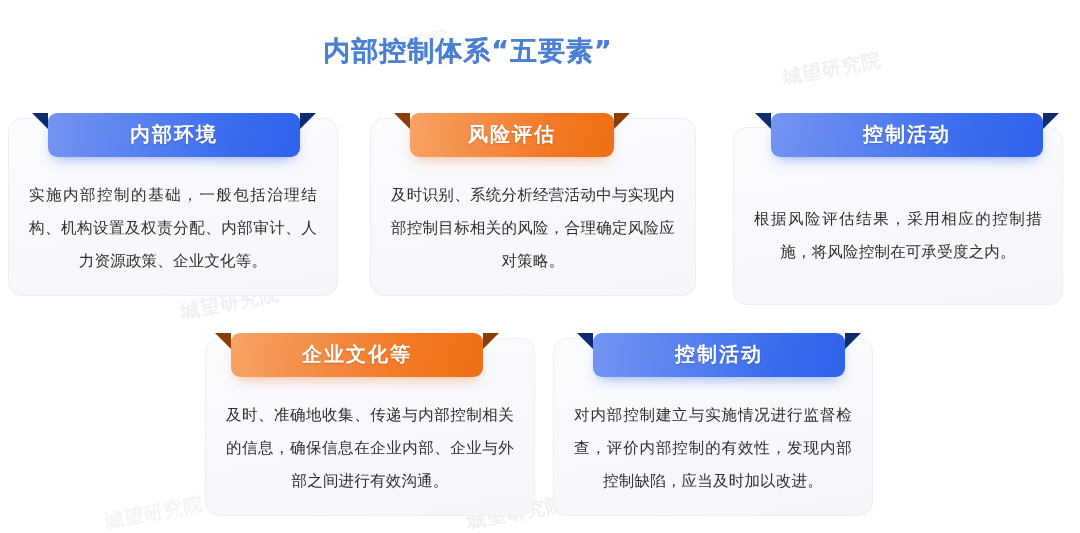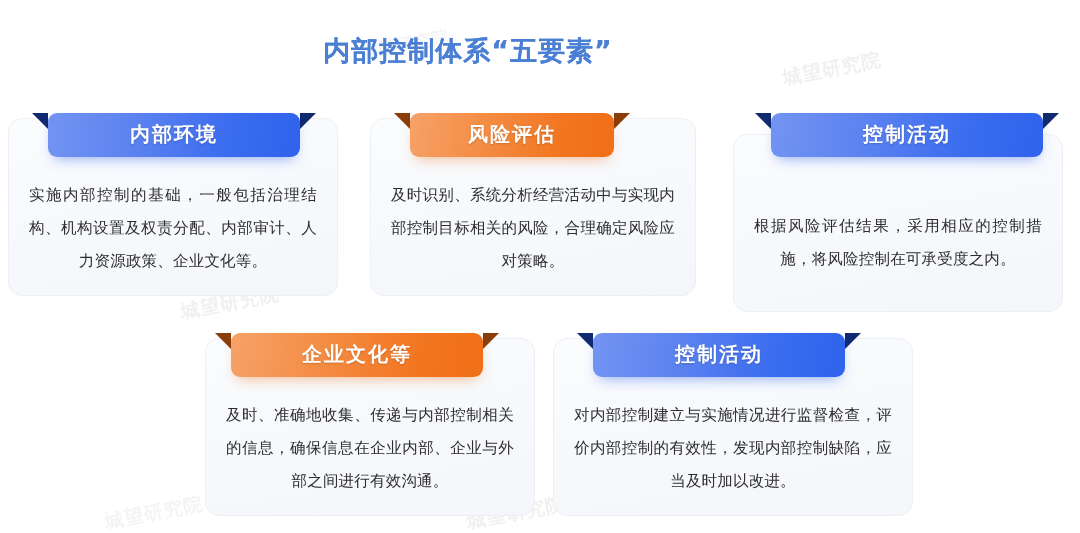--- a/index.html
+++ b/index.html
@@ -158,38 +158,38 @@
 
 <div class="card" style="left:370px; top:118px; width:326px; height:178px;">
   <div class="card-body" style="top:60px;">及时识别、系统分析经营活动中与实现内部控制目标相关的风险，合理确定风险应对策略。</div>
 </div>
 <div class="banner orange" style="left:410px; top:113px; width:204px;">
   <span class="fold orange fold-l"></span>
   <span class="fold orange fold-r"></span>
   <span class="banner-label">风险评估</span>
 </div>
 
-<div class="card" style="left:733px; top:134px; width:330px; height:178px;">
+<div class="card" style="left:733px; top:127px; width:330px; height:178px;">
   <div class="card-body" style="top:75px;">根据风险评估结果，采用相应的控制措施，将风险控制在可承受度之内。</div>
 </div>
 <div class="banner blue" style="left:771px; top:113px; width:272px;">
   <span class="fold blue fold-l"></span>
   <span class="fold blue fold-r"></span>
   <span class="banner-label">控制活动</span>
 </div>
 
 <div class="card" style="left:205px; top:338px; width:330px; height:178px;">
   <div class="card-body" style="top:60px;">及时、准确地收集、传递与内部控制相关的信息，确保信息在企业内部、企业与外部之间进行有效沟通。</div>
 </div>
 <div class="banner orange" style="left:231px; top:333px; width:252px;">
   <span class="fold orange fold-l"></span>
   <span class="fold orange fold-r"></span>
   <span class="banner-label">企业文化等</span>
 </div>
 
-<div class="card" style="left:553px; top:338px; width:360px; height:178px;">
+<div class="card" style="left:553px; top:338px; width:320px; height:178px;">
   <div class="card-body" style="top:60px;">对内部控制建立与实施情况进行监督检查，评价内部控制的有效性，发现内部控制缺陷，应当及时加以改进。</div>
 </div>
 <div class="banner blue" style="left:593px; top:333px; width:252px;">
   <span class="fold blue fold-l"></span>
   <span class="fold blue fold-r"></span>
   <span class="banner-label">控制活动</span>
 </div>
 
 </body></html>

